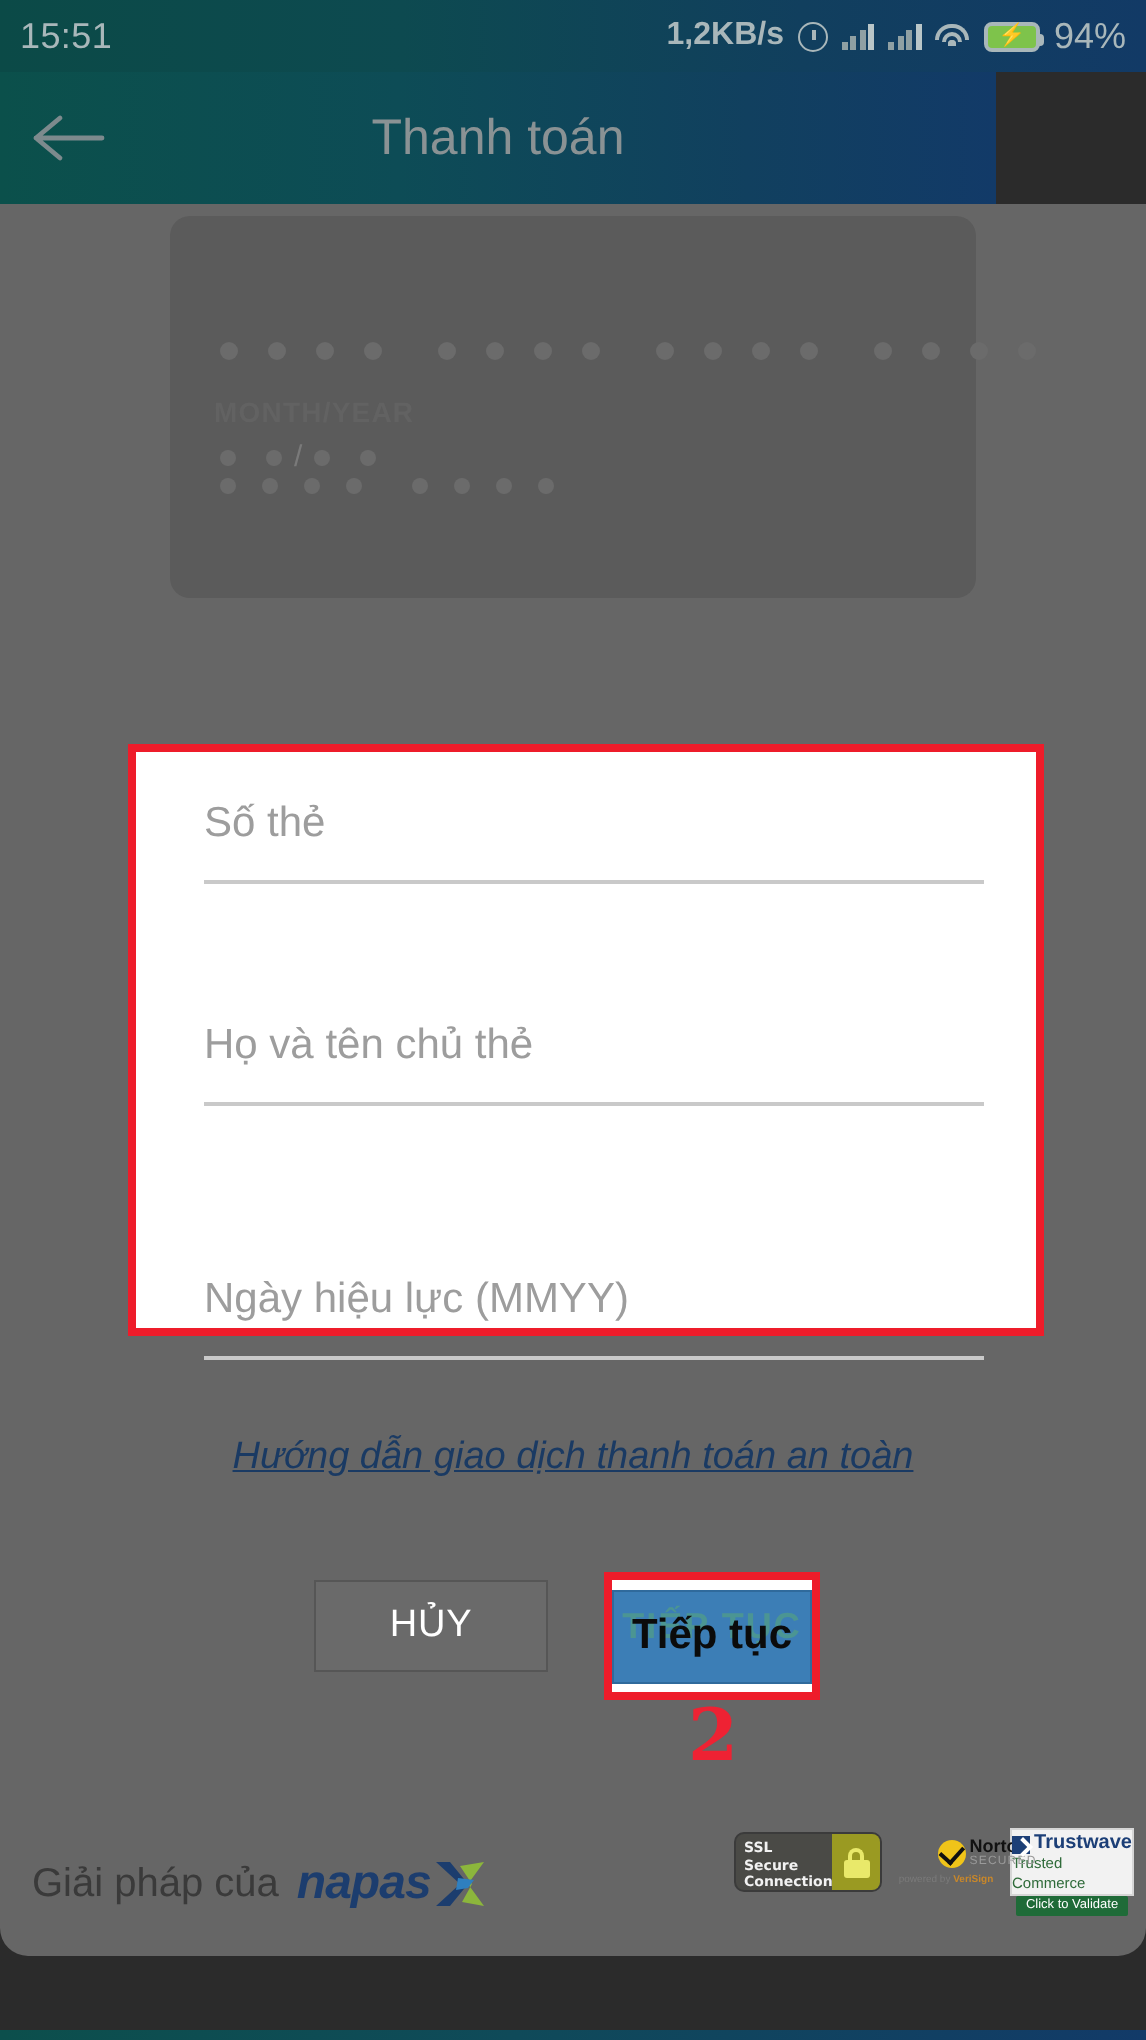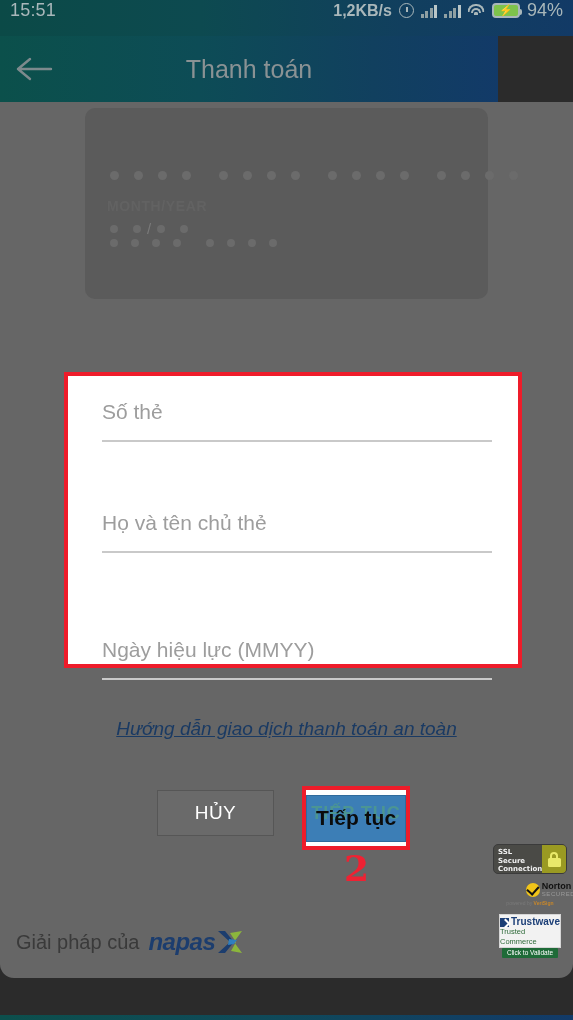--- a/index.html
+++ b/index.html
@@ -8,21 +8,21 @@
     font-family:"Liberation Sans", sans-serif;
     background:#2b2b2b;
     overflow:hidden;
     position:relative;
   }
 
   
   .statusbar{
     position:absolute; left:0; top:0; width:573px; height:36px;
     background:linear-gradient(90deg,#0b4a47 0%, #0d4a50 35%, #113f5e 70%, #123a66 100%);
-    display:flex; align-items:flex-start; padding:0 10px;
+    display:flex; align-items:center; padding:0 10px;
     color:#9fb0b3;
   }
   .sb-time{ font-size:18px; letter-spacing:.2px; color:#a9b7ba; }
   .sb-right{ margin-left:auto; display:flex; align-items:center; gap:7px; }
   .sb-net{ font-size:16px; font-weight:bold; color:#a9b7ba; }
   .ic{ display:inline-block; position:relative; }
   .ic-alarm{ width:15px;height:15px;border:1.8px solid #a9b7ba;border-radius:50%; }
   .ic-alarm:before{content:"";position:absolute;left:6px;top:3px;width:1.6px;height:5px;background:#a9b7ba;}
   .bars{ display:inline-flex; align-items:flex-end; gap:1.5px; height:14px; }
   .bars i{ display:block; width:3px; background:#8fa0a3; }
@@ -144,21 +144,21 @@
   .napas-wrap{
     position:absolute; left:16px; bottom:22px; display:flex; align-items:center; gap:9px;
   }
   .napas-pre{ font-size:20px; color:#3a3a3a; }
   .napas-logo{ display:flex; align-items:center; gap:2px; }
   .napas-word{
     font-size:24px; font-weight:bold; font-style:italic; color:#1c3d6e; letter-spacing:-.5px;
   }
   .napas-x{ position:relative; width:26px; height:24px; }
 
-  .badges{ position:absolute; right:6px; bottom:30px; display:flex; align-items:center; gap:4px;flex-direction:column; }
+  .badges{ position:absolute; right:6px; bottom:30px; display:flex; align-items:center; gap:4px; }
   .badge-ssl{
     width:74px; height:30px; border:1.5px solid #3b3b3b; border-radius:5px;
     background:#4a4a46; display:flex; overflow:hidden;
   }
   .badge-ssl .txt{
     flex:1; color:#f2f2f2; font-size:7px; line-height:8.5px; font-weight:bold;
     padding:3px 0 0 4px; font-family:"DejaVu Sans", sans-serif;
   }
   .badge-ssl .lockpane{
     width:25px; background:#9a9a22; display:flex; align-items:center; justify-content:center;

